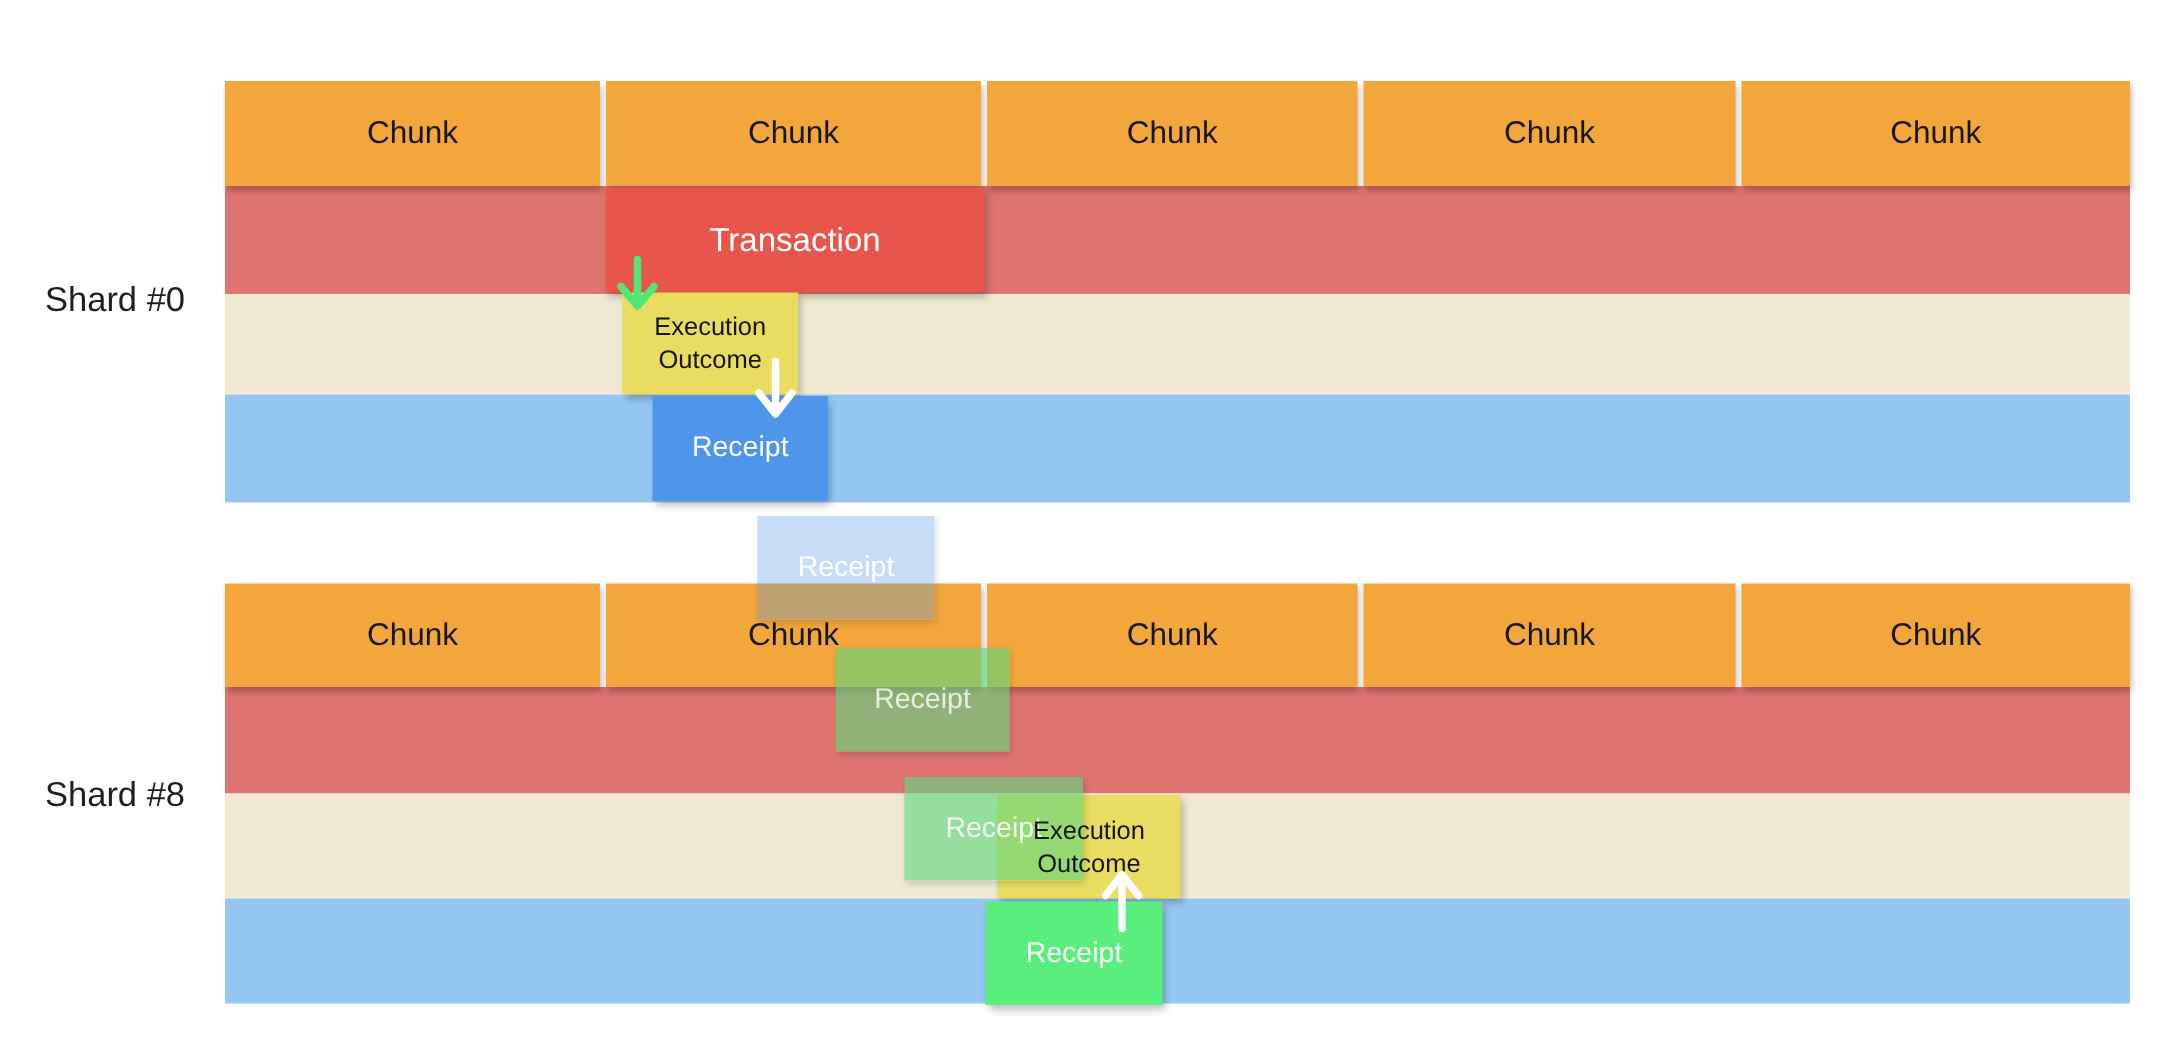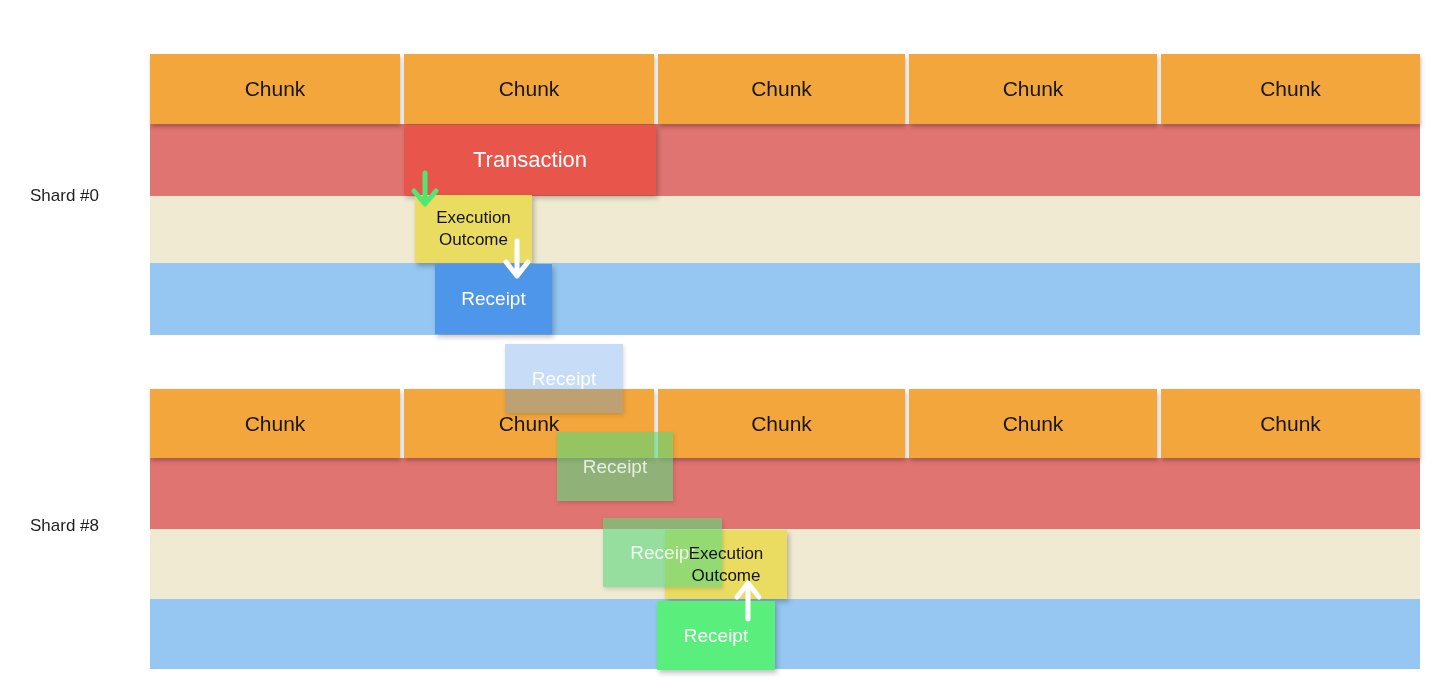--- a/index.html
+++ b/index.html
@@ -13,21 +13,21 @@
     width: 1449px;
     height: 700px;
     background: #ffffff;
     overflow: hidden;
   }
 
   .shard-label {
     position: absolute;
     left: 30px;
     width: 110px;
-    font-size: 17px;
+    font-size: 23px;
     color: #1f1f1f;
     text-align: left;
   }
 
   .band { position: absolute; left: 150px; width: 1270px; z-index: 0; }
   .band-red   { background: #E07470; }
   .band-cream { background: #EFEAD1; }
   .band-blue  { background: #95C7F2; }
 
   .chunk {

